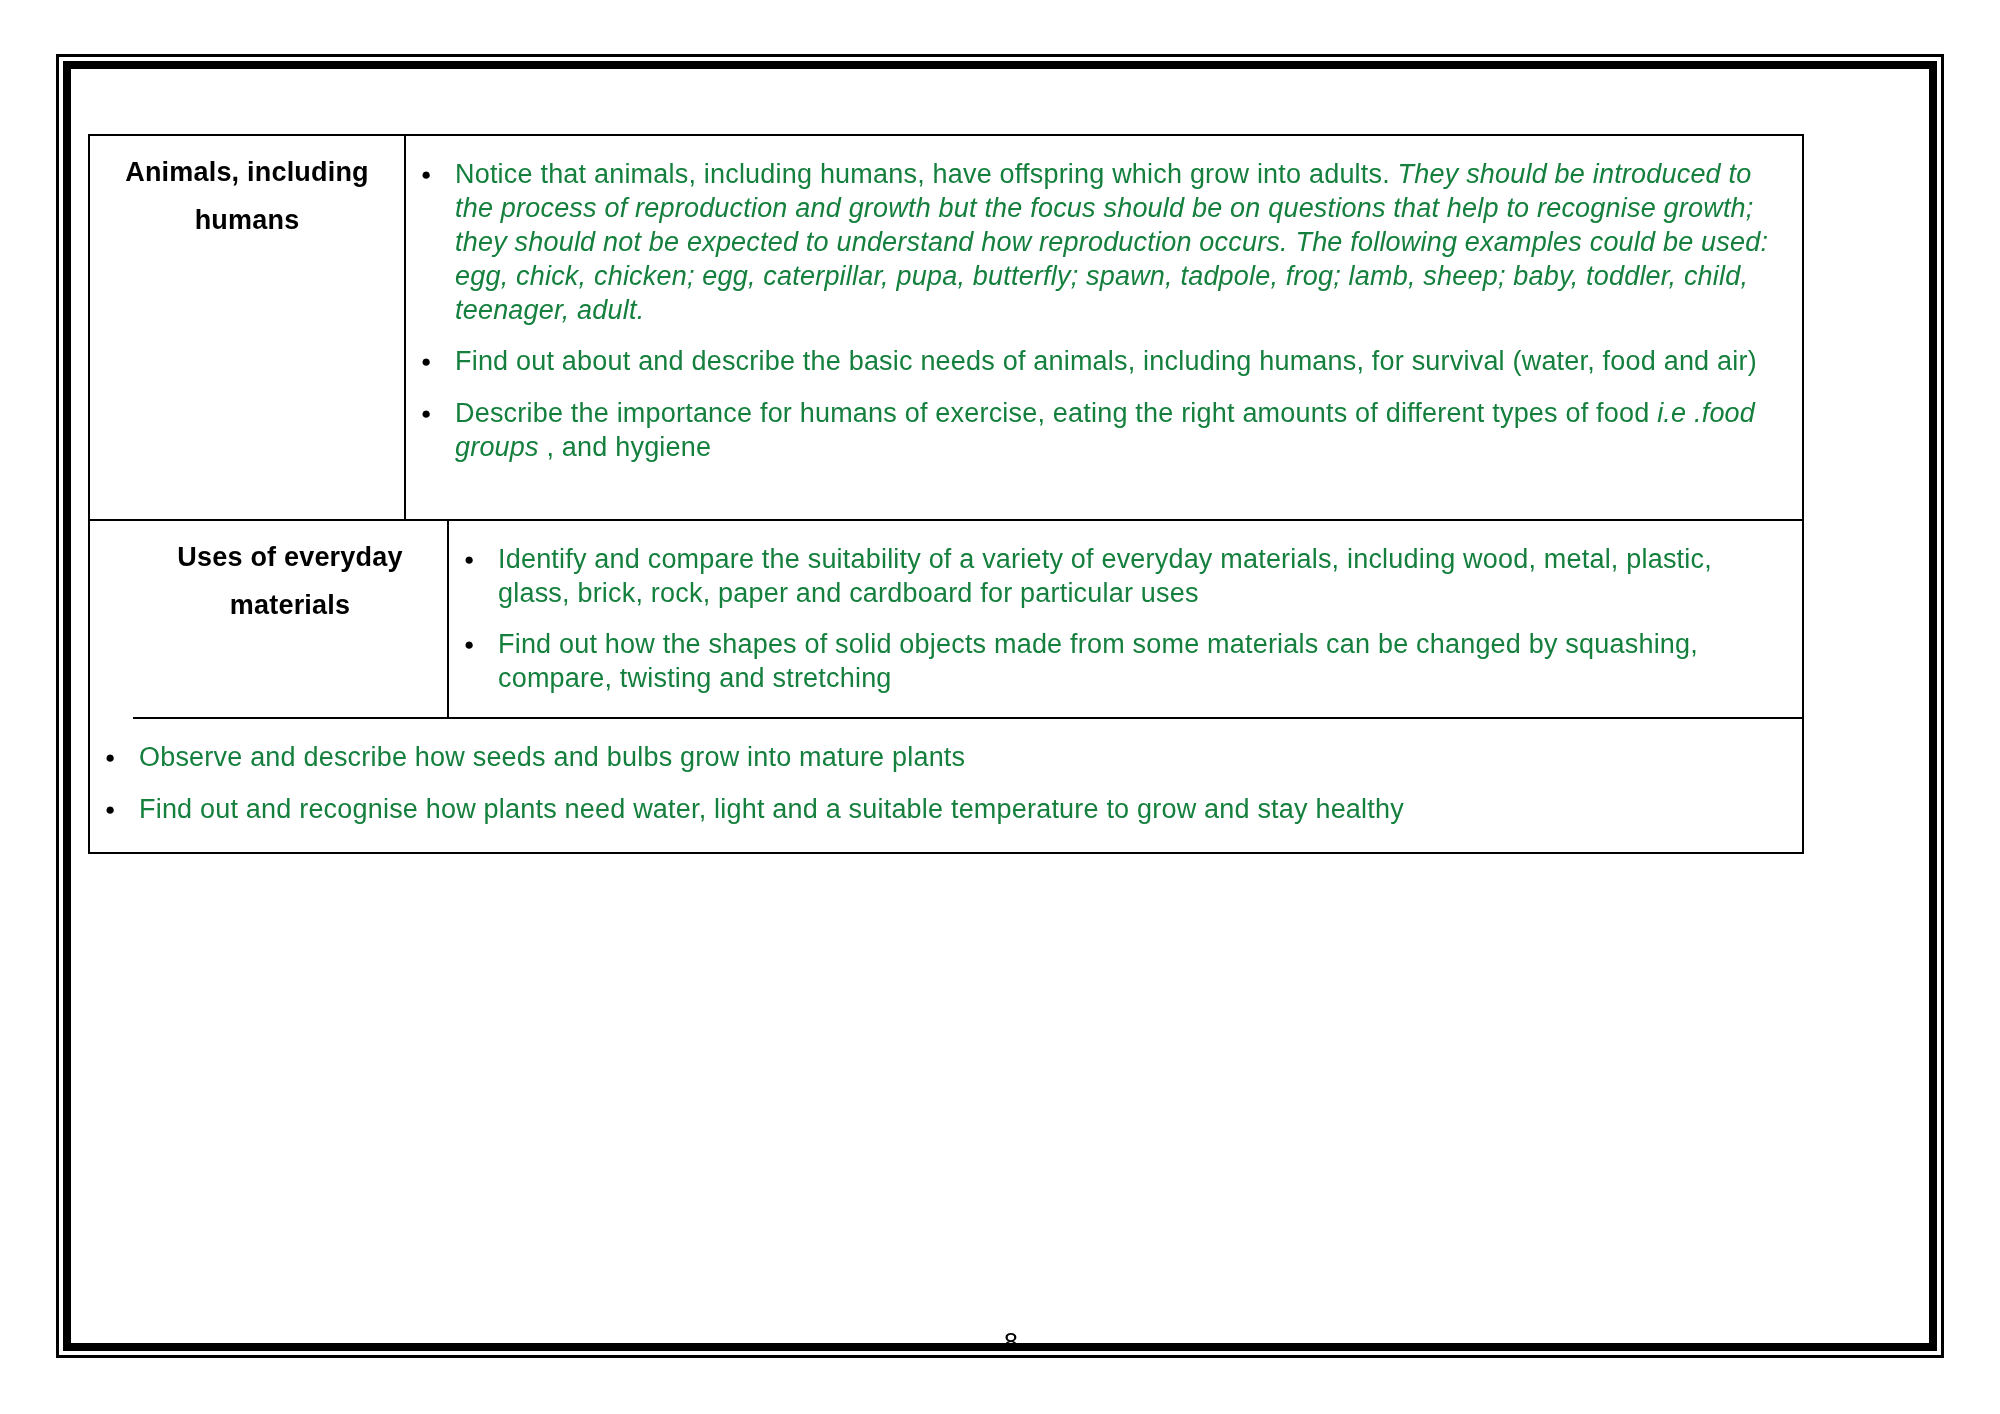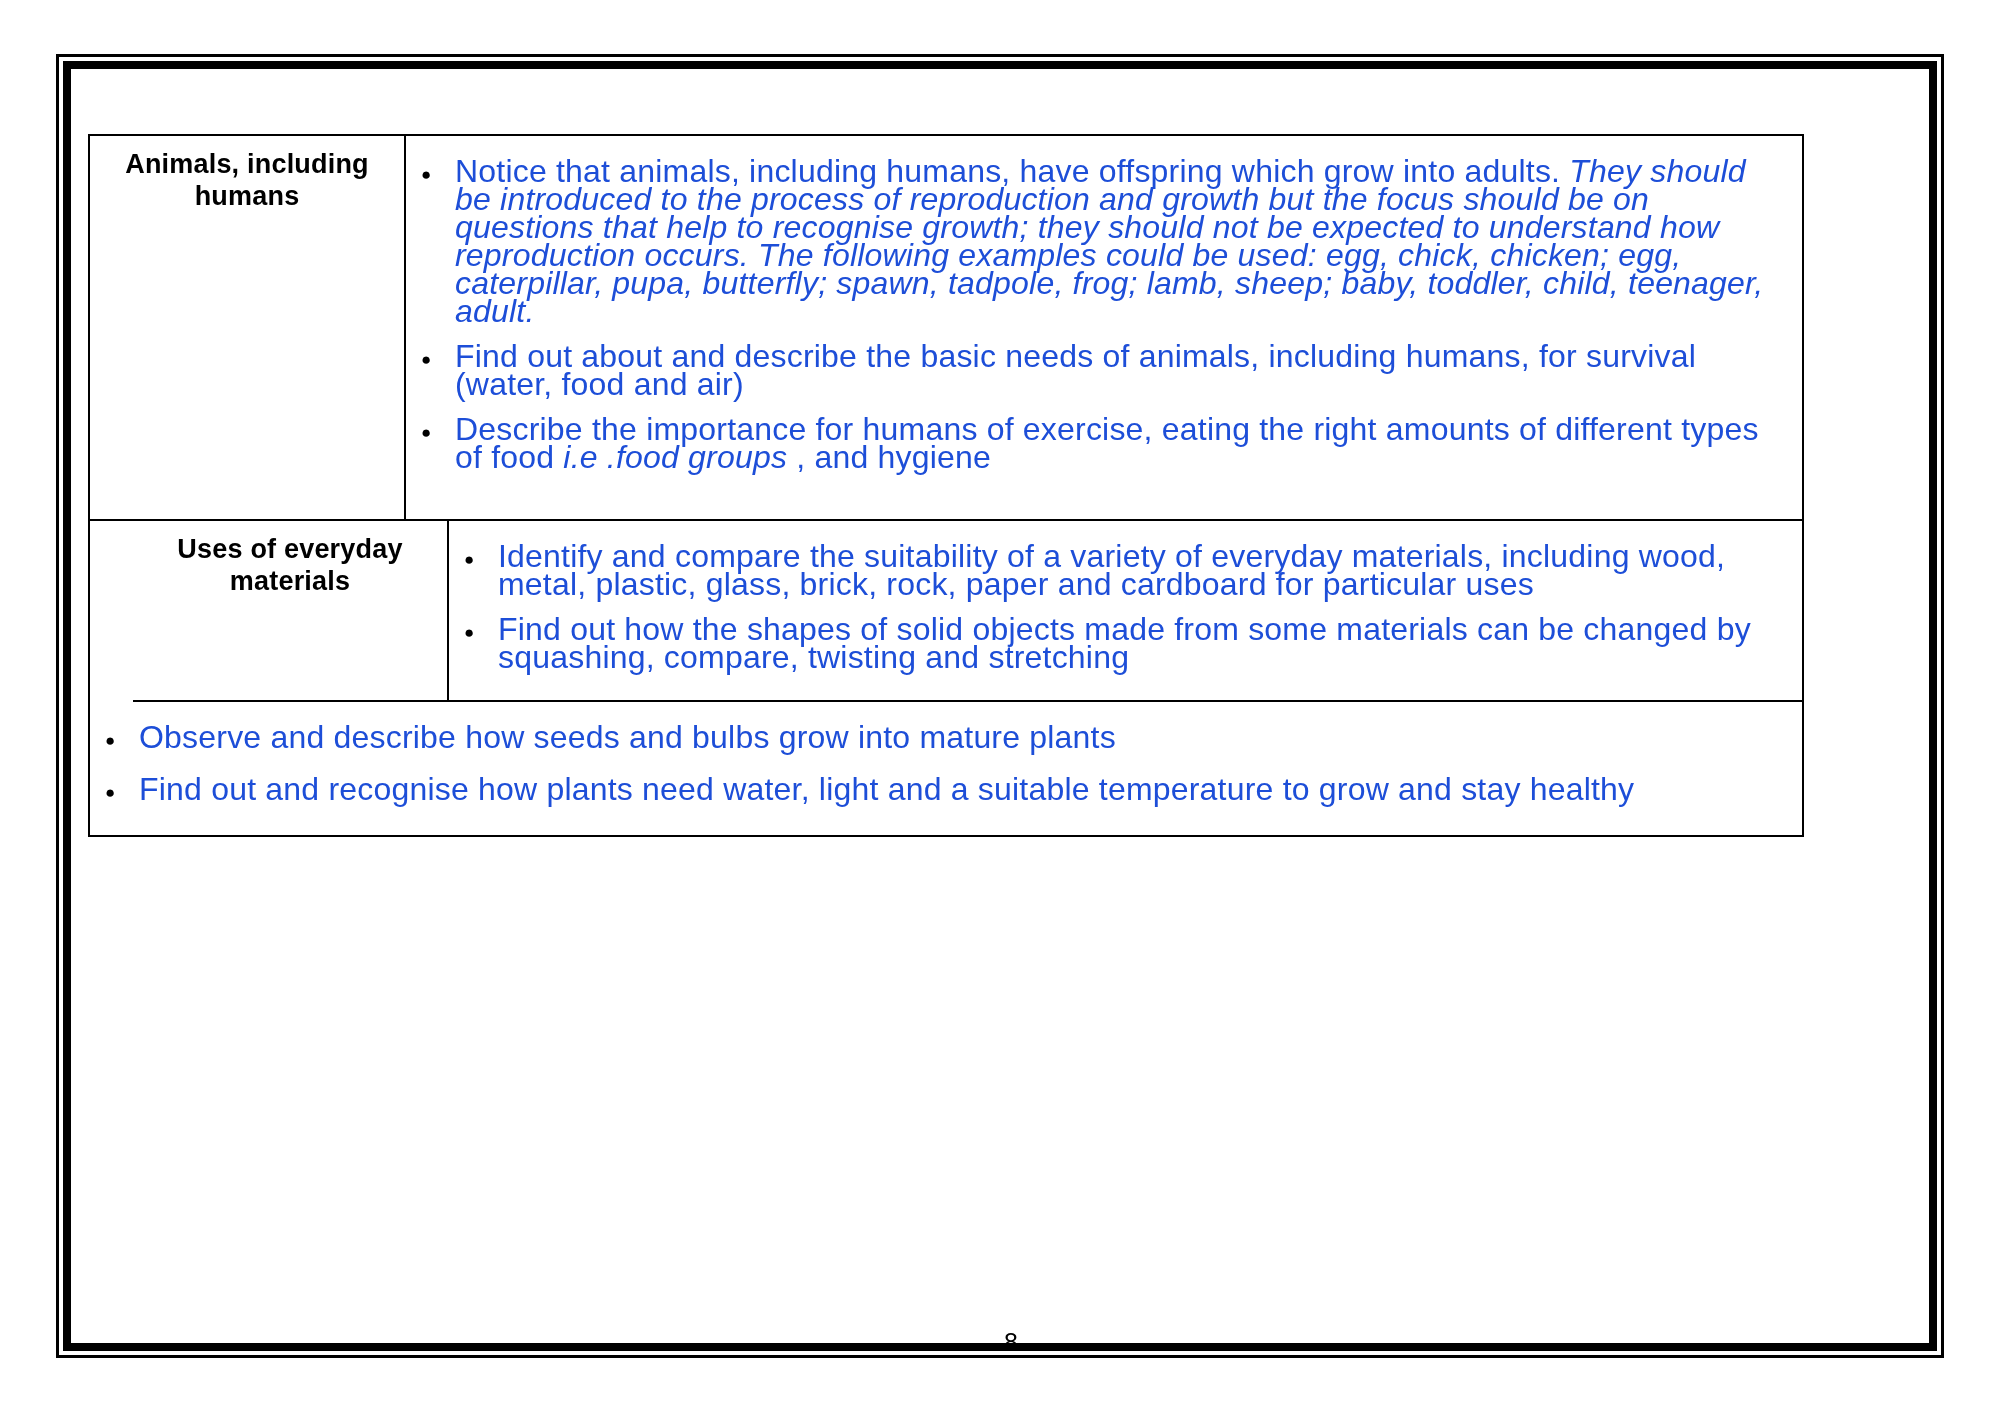--- a/index.html
+++ b/index.html
@@ -57,21 +57,21 @@
   .trow-2 { min-height: 133px; }
 
   .topic-cell {
     flex: 0 0 316px;
     width: 316px;
     border-right: 2px solid #000;
     box-sizing: border-box;
     text-align: center;
     font-weight: bold;
     font-size: 27px;
-    line-height: 32px;
+    line-height: 48px;
     color: #000;
     padding: 12px 10px 14px 10px;
     letter-spacing: 0.2px;
   }
   .bullets-cell {
     flex: 1;
     box-sizing: border-box;
     padding: 4px 22px 22px 12px;
   }
   .bullet-item {
@@ -81,24 +81,24 @@
   .bullet-marker {
     flex: 0 0 34px;
     width: 34px;
     font-size: 17px;
     line-height: 35px;
     padding-left: 3px;
     color: #000;
   }
   .bullet-text {
     flex: 1;
-    font-size: 32px;
-    line-height: 28px;
+    font-size: 27px;
+    line-height: 34px;
     letter-spacing: 0.2px;
-    color: #1d4ed8;
+    color: #15803d;
   }
   .bullet-text .italic { font-style: italic; }
 
   
   .page-number {
     position: absolute;
     left: 0;
     top: 1328px;
     width: 2022px;
     text-align: center;

